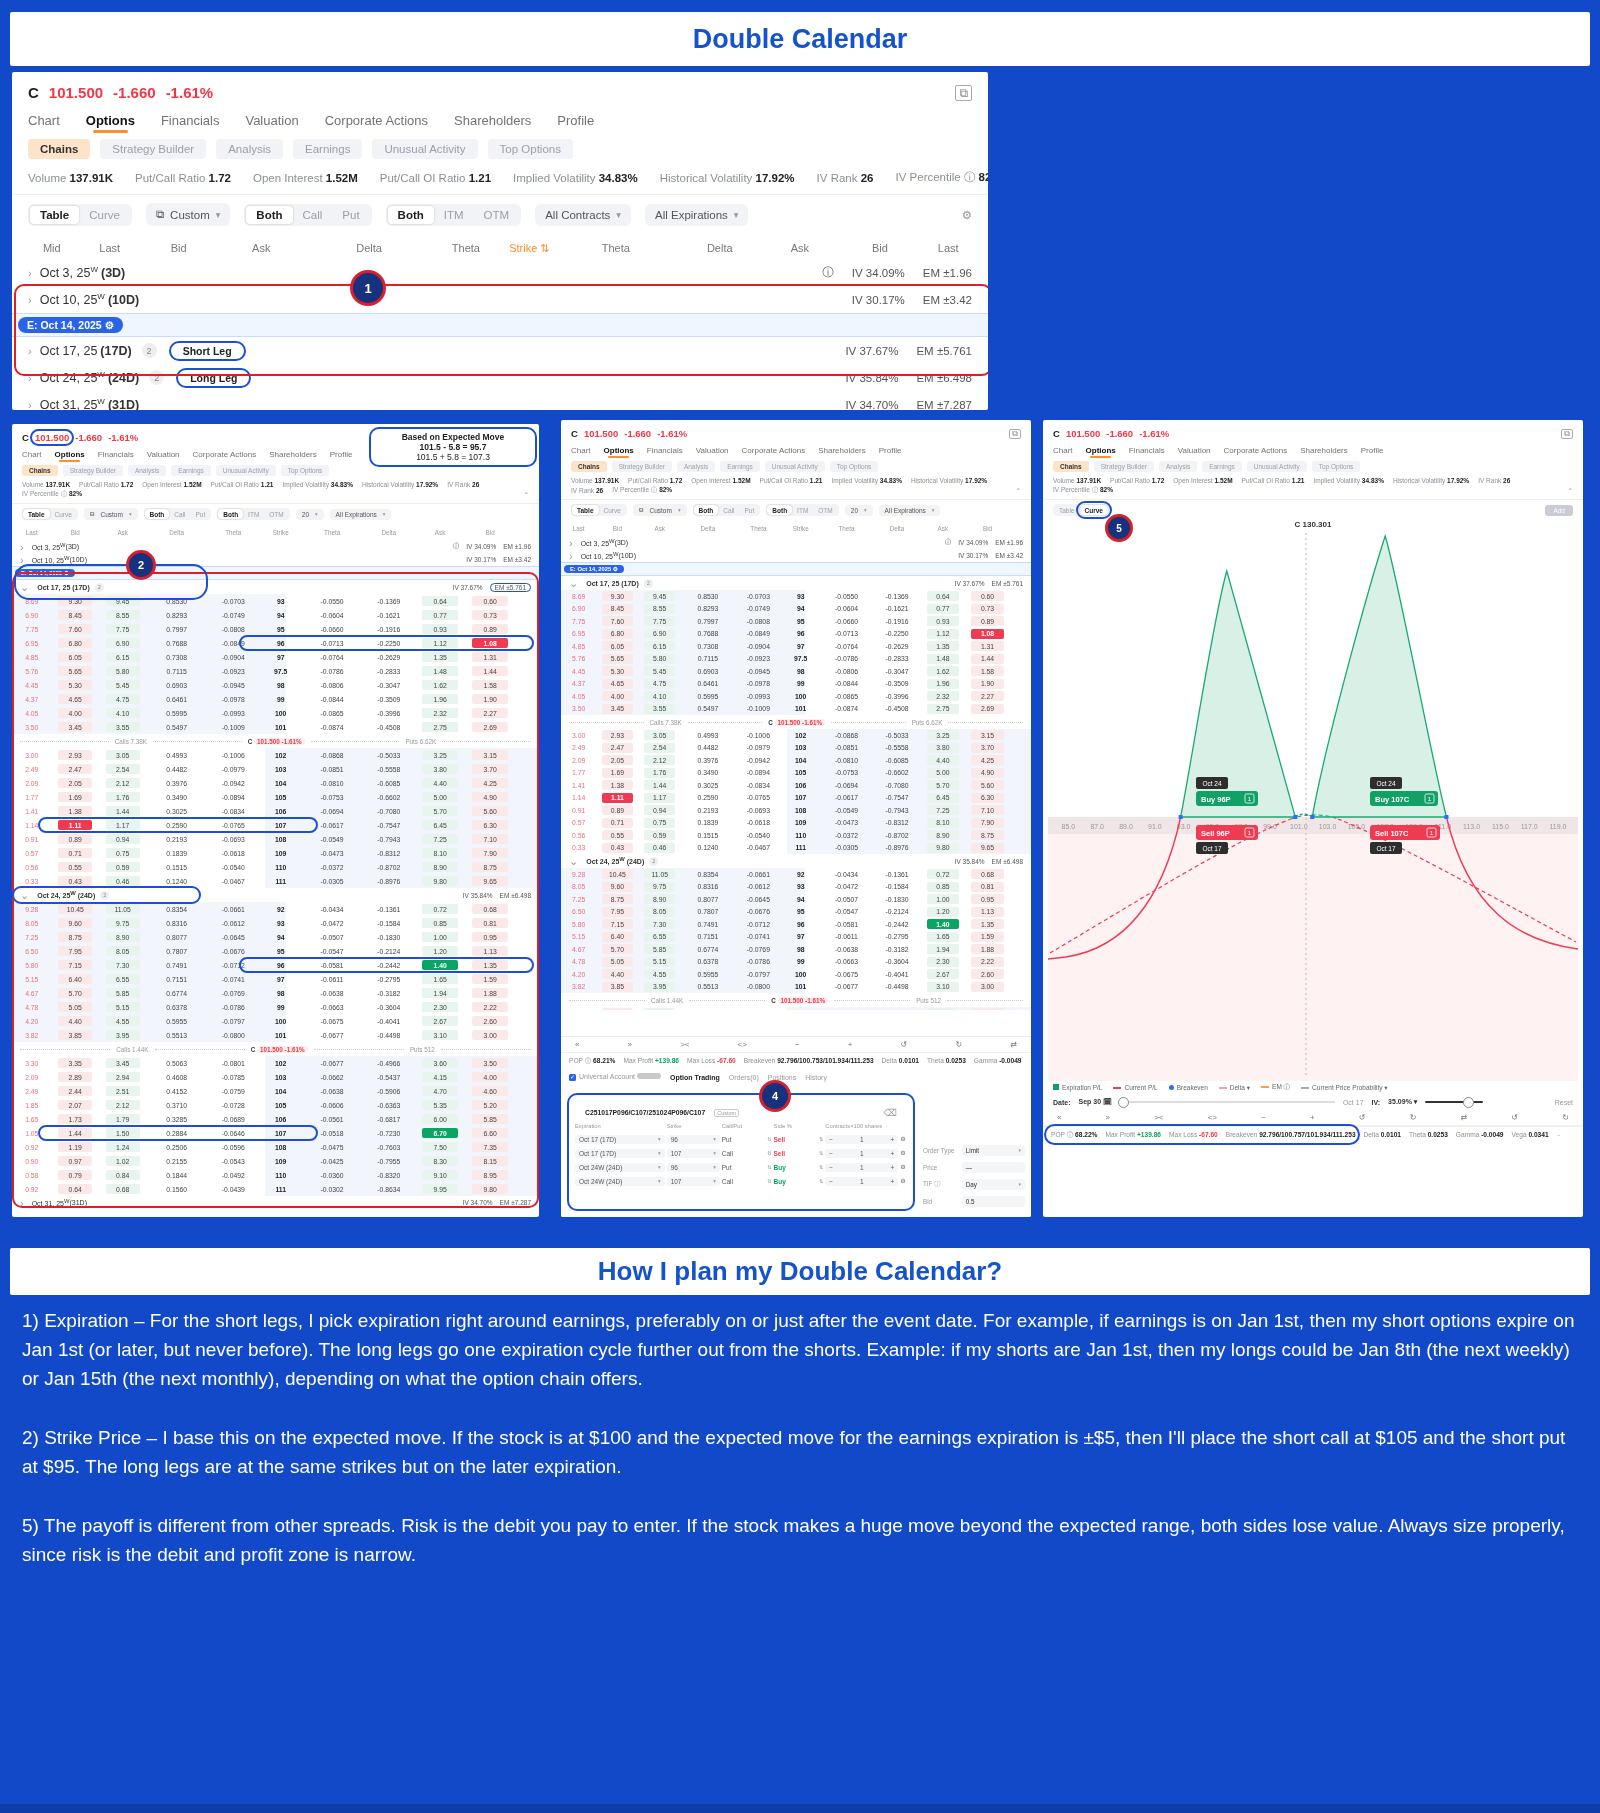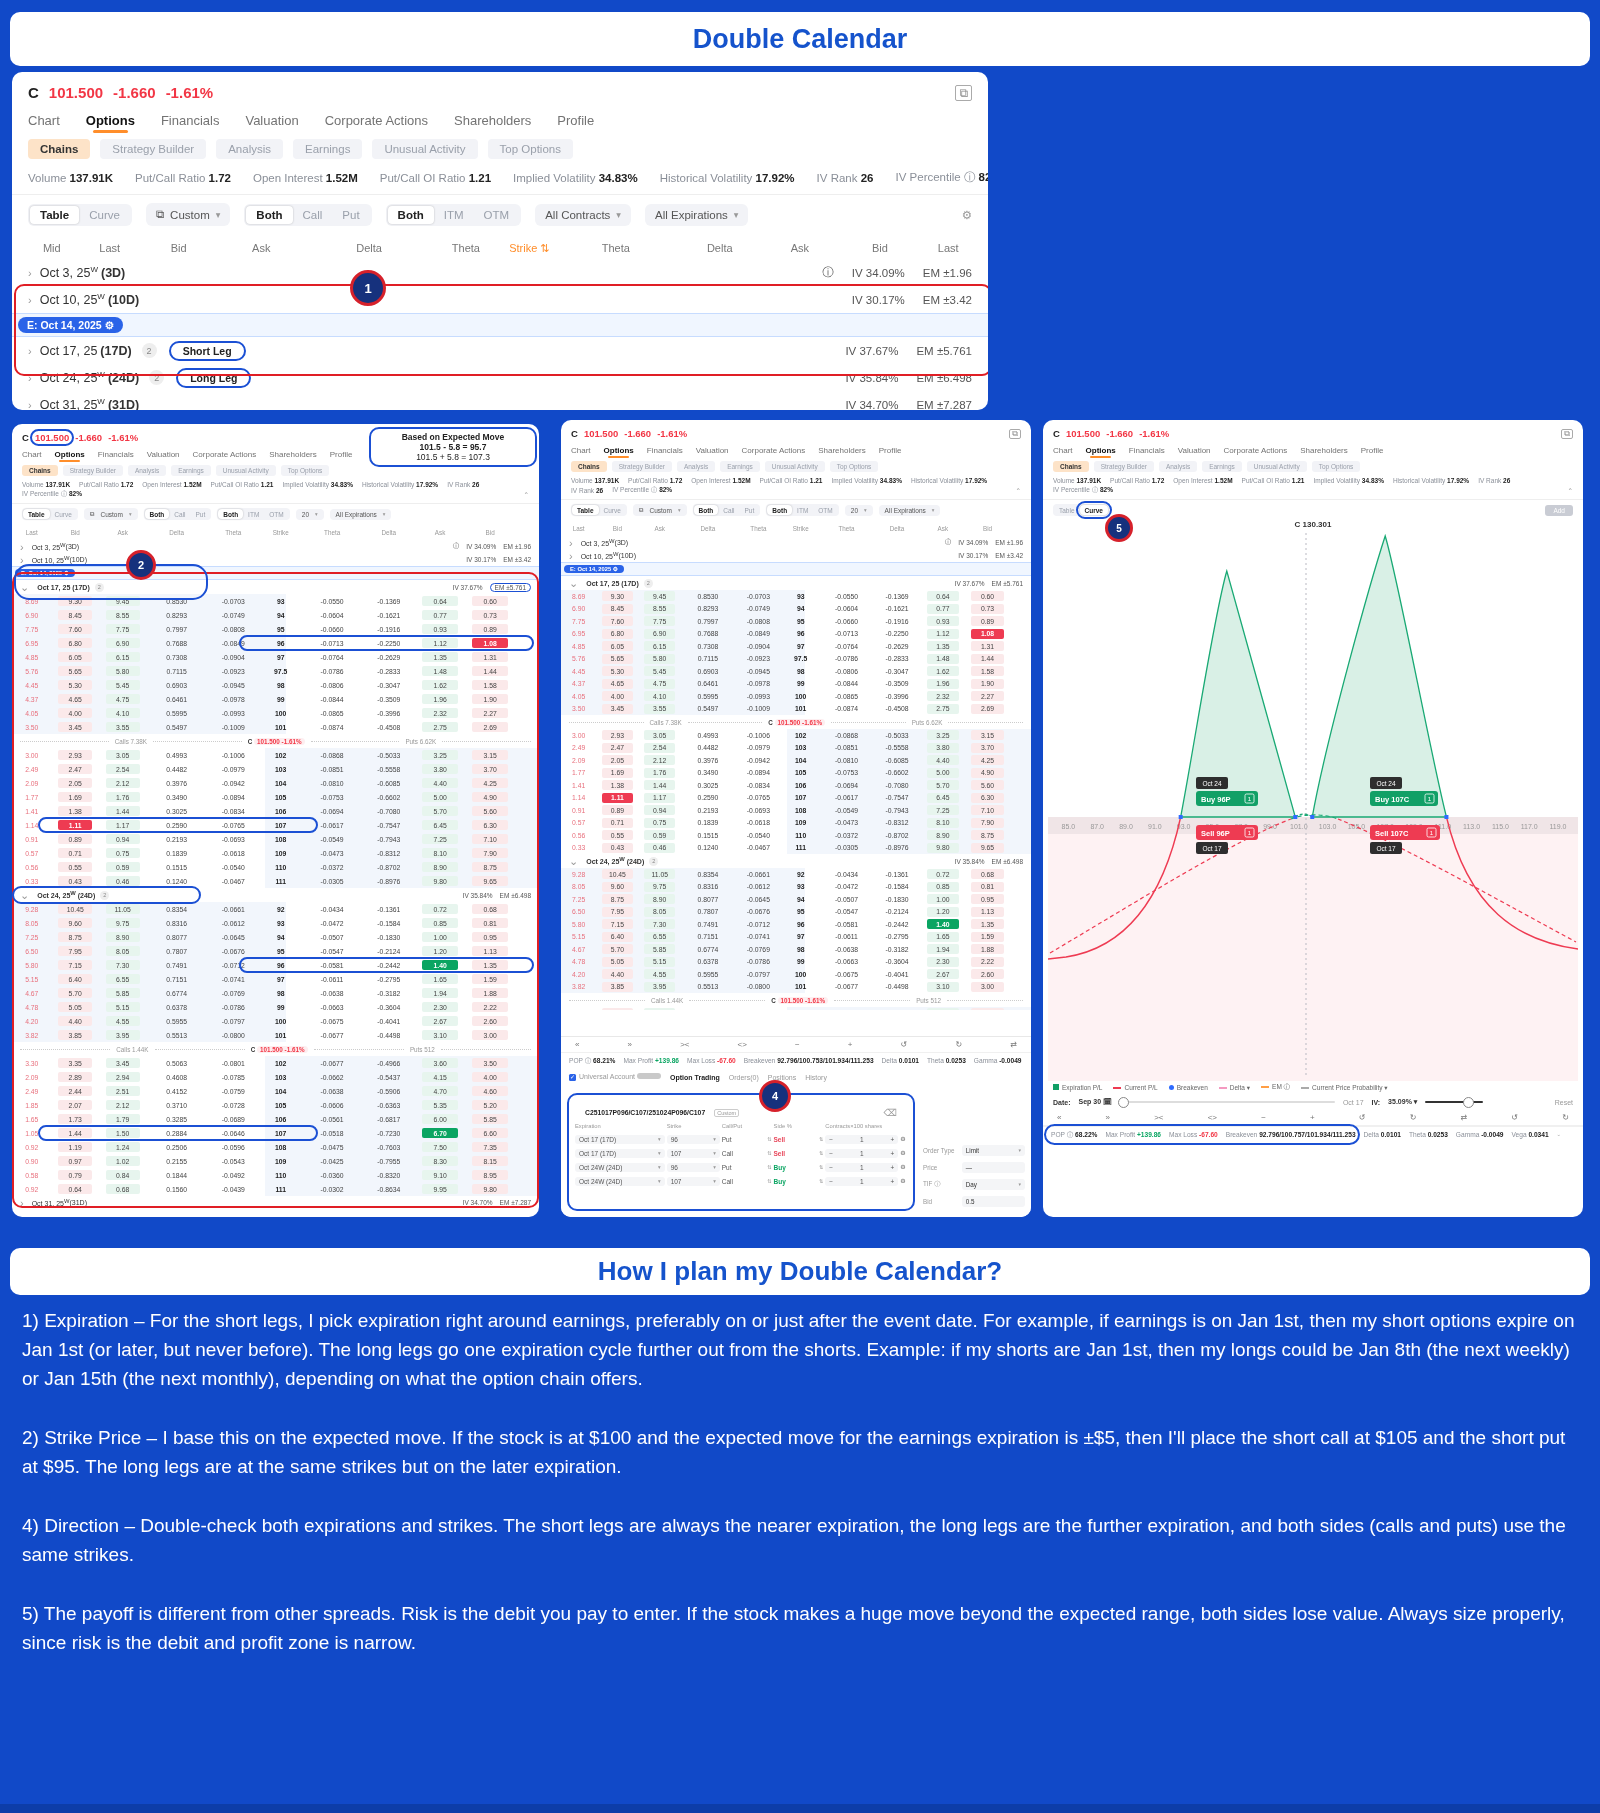--- a/index.html
+++ b/index.html
@@ -1,18 +1,18 @@
 <!DOCTYPE html>
 <html><head>
 <meta charset="utf-8">
 <style>
   html,body{margin:0;padding:0}
   body{position:relative;width:1600px;height:1813px;background:#1149c8;font-family:"Liberation Sans",sans-serif;overflow:hidden}
   .abs{position:absolute}
-  .panel{position:absolute;background:#fff;border-radius:10px;overflow:hidden}
+  .panel{position:absolute;background:#fff;border-radius:2px;overflow:hidden}
   
   .title-bar{left:10px;top:12px;width:1580px;height:54px;background:#fff;display:flex;align-items:center;justify-content:center}
   .title-bar h1{margin:0;font-size:27px;color:#1553cc}
   .howto-bar{left:10px;top:1248px;width:1580px;height:47px;background:#fff;display:flex;align-items:center;justify-content:center}
   .howto-bar h2{margin:12px;font-size:26px;color:#1553cc}
   .howto-text{left:0;top:1300px;width:1556px;padding:6px 22px;color:#fff}
   .howto-text p{font-size:19px;line-height:29px;margin:0 0 30px 0;font-weight:500}
   .bottom-strip{left:0;top:1804px;width:1600px;height:9px;background:#0d3da8}
   
   .marker{position:absolute;border-radius:50%;background:#16317d;border:3px solid #d6212b;color:#fff;font-weight:bold;display:flex;align-items:center;justify-content:center;z-index:40}
@@ -1732,16 +1732,15 @@
       <div class="oval" style="left: 1px; width: 312px; top: -3px; bottom: -1px; border-radius: 16px;"></div>
     </div>
   </div>
 
 <div class="panel howto-bar">
   <h2>How I plan my Double Calendar?</h2>
 </div>
 <div class="abs howto-text" id="howtoText">
     <p>1) Expiration – For the short legs, I pick expiration right around earnings, preferably on or just after the event date. For example, if earnings is on Jan 1st, then my short options expire on Jan 1st (or later, but never before). The long legs go one expiration cycle further out from the shorts. Example: if my shorts are Jan 1st, then my longs could be Jan 8th (the next weekly) or Jan 15th (the next monthly), depending on what the option chain offers.</p>
     <p>2) Strike Price – I base this on the expected move. If the stock is at $100 and the expected move for the earnings expiration is ±$5, then I'll place the short call at $105 and the short put at $95. The long legs are at the same strikes but on the later expiration.</p>
-    <p>4) Direction – Double-check both expirations and strikes. The short legs are always the nearer expiration, the long legs are the further expiration, and both sides (calls and puts) use the same strikes.</p>
     <p>5) The payoff is different from other spreads. Risk is the debit you pay to enter. If the stock makes a huge move beyond the expected range, both sides lose value. Always size properly, since risk is the debit and profit zone is narrow.</p>
   </div>
 <div class="abs bottom-strip"></div>
 
 </body></html>

